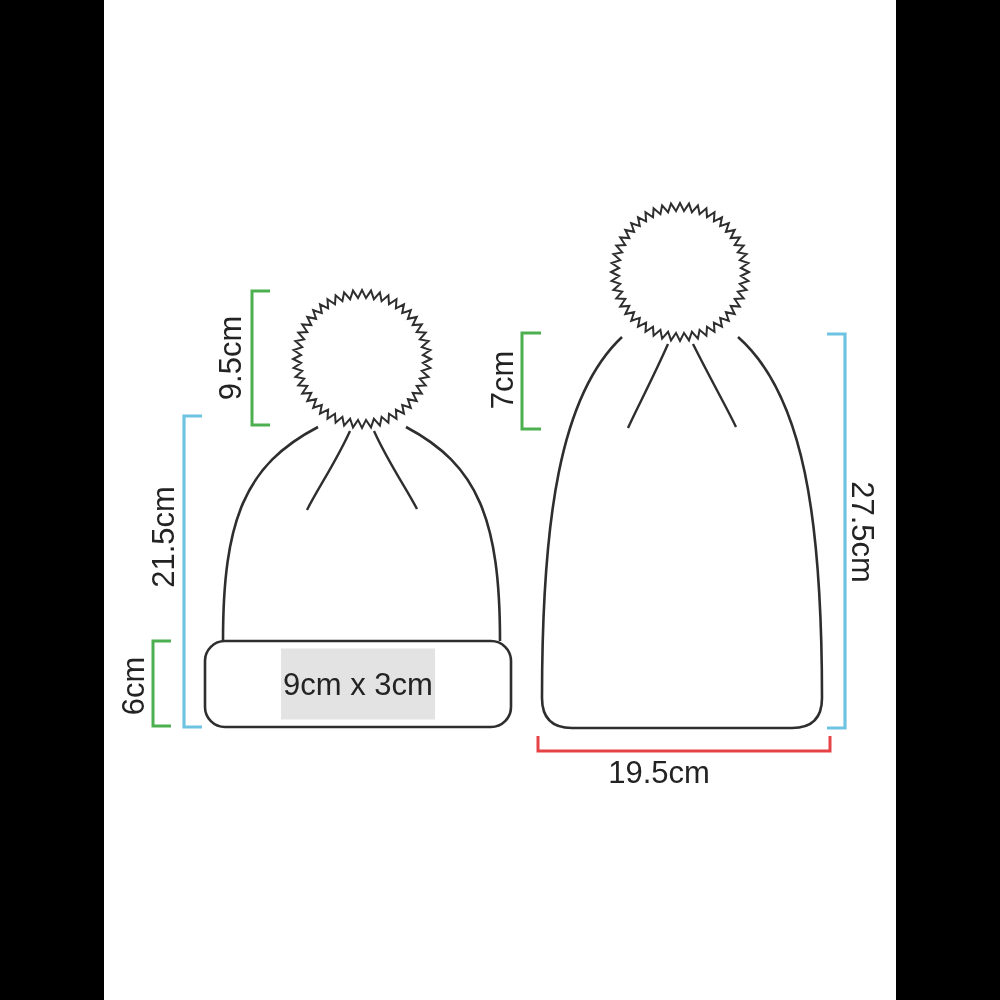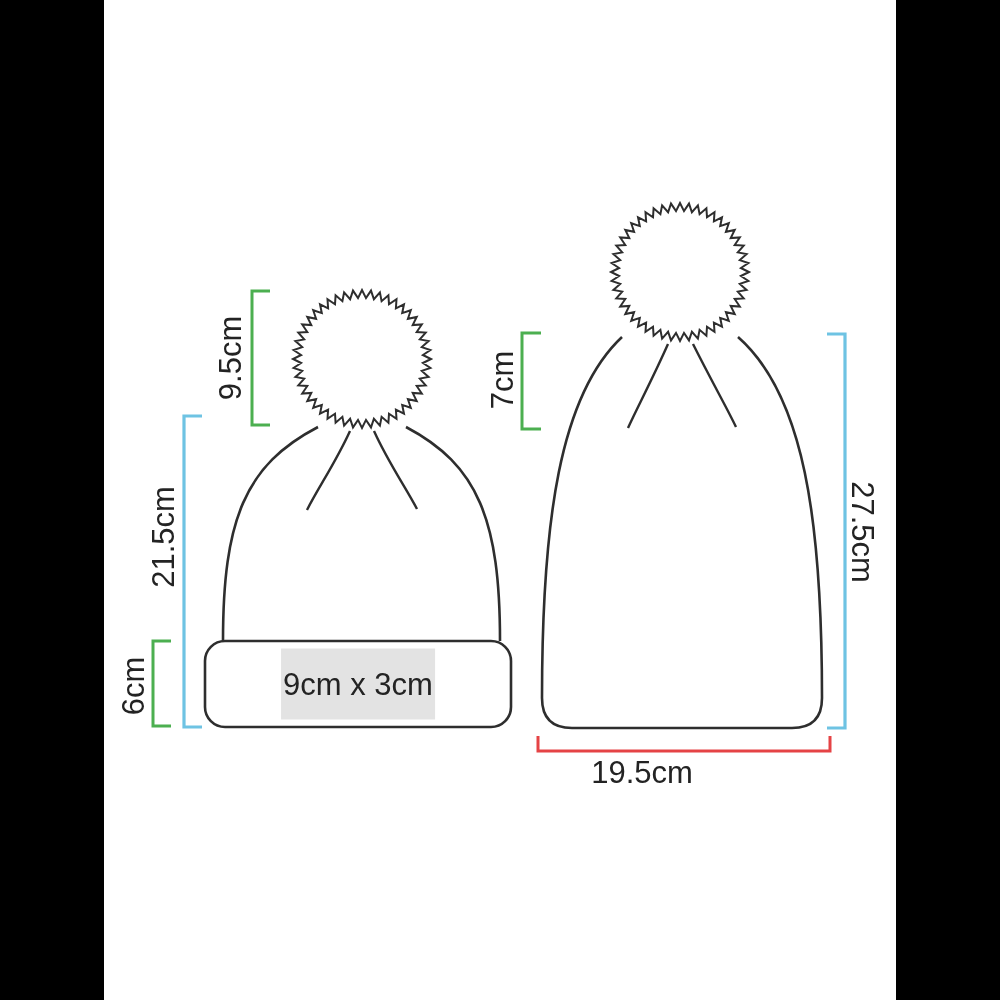--- a/index.html
+++ b/index.html
@@ -53,15 +53,15 @@
   <div class="dim-label rot-ccw" style="left:163px;top:537px;">21.5cm</div>
 
   <div class="dim-label rot-ccw" style="left:133px;top:686px;">6cm</div>
 
   <div class="dim-label cuff-print" style="left:358px;top:684px;">9cm x 3cm</div>
 
   <div class="dim-label rot-ccw" style="left:502px;top:380px;">7cm</div>
 
   <div class="dim-label rot-cw" style="left:862px;top:532px;">27.5cm</div>
 
-  <div class="dim-label" style="left:642px;top:772px;">19.5cm</div>
+  <div class="dim-label" style="left:659px;top:772px;">19.5cm</div>
 
 </div>
 
 </body></html>

